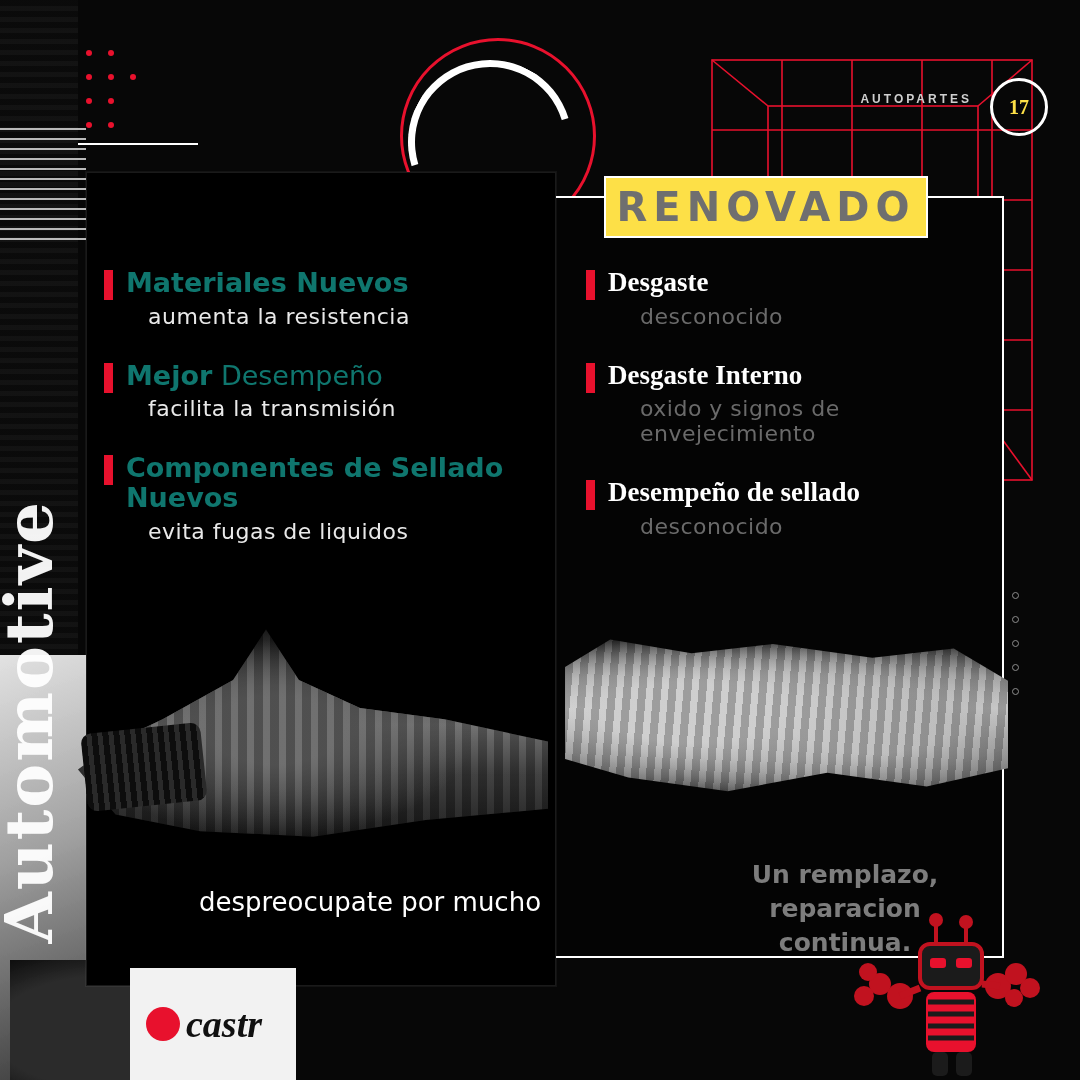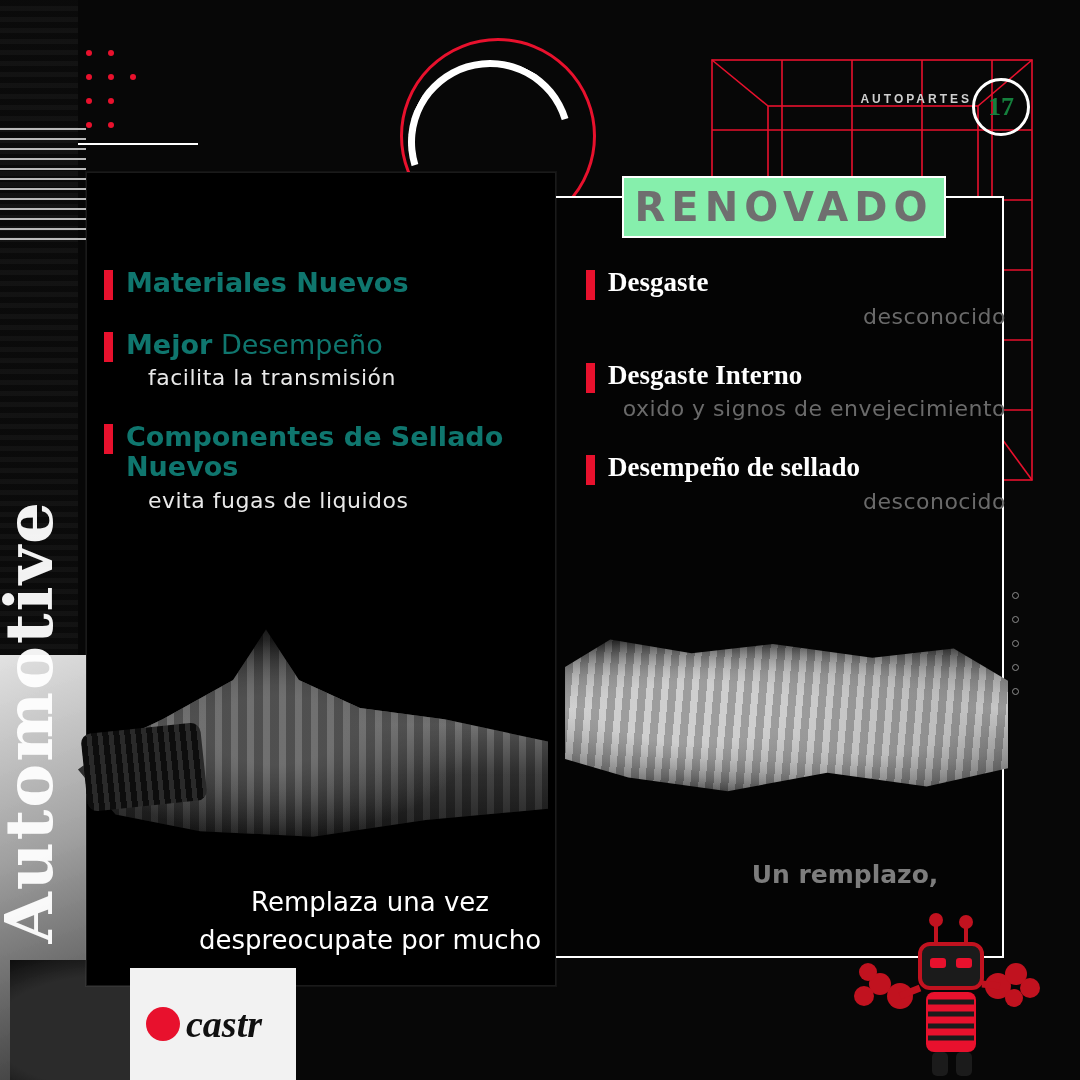--- a/index.html
+++ b/index.html
@@ -55,44 +55,44 @@
   .thin-hline{position:absolute;left:78px;top:143px;width:120px;height:2px;background:#fff;}
 
   
   .wire{position:absolute;right:10px;top:48px;width:360px;height:500px;}
   .wire svg{width:100%;height:100%;}
   .brand{
     position:absolute;right:108px;top:92px;font-weight:700;font-size:12px;letter-spacing:3px;
     color:#cfcfcf;
   }
   .brand-badge{
-    position:absolute;right:50px;top:78px;width:52px;height:52px;border-radius:50%;
+    position:absolute;right:32px;top:78px;width:52px;height:52px;border-radius:50%;
     border:3px solid #fff;display:flex;align-items:center;justify-content:center;
-    font-family:"Liberation Serif", serif;font-size:26px;font-weight:700;color:#15803d;
+    font-family:"Liberation Serif", serif;font-size:20px;font-weight:700;color:#fde047;
   }
   .dot-grid{position:absolute;right:38px;top:592px;width:74px;height:120px;}
   .dot-grid b{position:absolute;width:5px;height:5px;border-radius:50%;border:1px solid #8d8d8d;}
 
   
   .panel-right{
     position:absolute;left:548px;top:196px;width:452px;height:758px;
     border:2px solid #fff;background:#040404;
   }
   .tag-renovado{
-    position:absolute;left:622px;top:176px;width:320px;height:58px;
-    border:2px solid #fff;background:#86efac;display:flex;align-items:center;justify-content:center;
+    position:absolute;left:604px;top:176px;width:320px;height:58px;
+    border:2px solid #fff;background:#fde047;display:flex;align-items:center;justify-content:center;
   }
   .tag-renovado span{
     font-family:"DejaVu Sans", sans-serif;font-weight:700;font-size:40px;letter-spacing:6px;color:#6f6f6f;
   }
   .r-list{position:absolute;left:586px;top:268px;width:420px;}
   .r-item{margin-bottom:32px;position:relative;padding-left:22px;}
   .r-item .bar{position:absolute;left:0;top:2px;width:9px;height:30px;background:#e8112d;}
   .r-title{font-family:Liberation Serif, serif;font-weight:700;font-size:27px;color:#ffffff;line-height:1.1;}
-  .r-sub{font-family:"DejaVu Sans", sans-serif;font-size:22px;color:#6a6a6a;margin-top:6px;margin-left:2px;letter-spacing:.5px;text-align:right;}
+  .r-sub{font-family:"DejaVu Sans", sans-serif;font-size:22px;color:#6a6a6a;margin-top:6px;margin-left:32px;letter-spacing:.5px;}
 
   .rack-right{
     position:absolute;left:556px;top:598px;width:452px;height:230px;
     background:
       radial-gradient(ellipse at 30% 50%, #c8c8c8 0 18%, transparent 55%),
       radial-gradient(ellipse at 70% 55%, #b7b7b7 0 16%, transparent 52%),
       linear-gradient(180deg,#0a0a0a 0 18%, #8a8a8a 34%, #d2d2d2 48%, #7d7d7d 62%, #0a0a0a 100%);
     filter:contrast(1.05);
     clip-path:polygon(2% 30%,12% 18%,30% 24%,48% 20%,70% 26%,88% 22%,100% 36%,100% 74%,82% 82%,60% 76%,38% 84%,16% 78%,2% 70%);
   }
@@ -269,47 +269,48 @@
     </div>
     <div class="r-item">
       <span class="bar"></span>
       <div class="r-title">Desempeño de sellado</div>
       <div class="r-sub">desconocido</div>
     </div>
   </div>
 
   <div class="r-foot">
     <div>Un remplazo,</div>
+    <div>reparacion continua.</div>
   </div>
 
   <div class="panel-left"></div>
 
   <div class="rack-left"></div>
   <div class="boot"></div>
 
 
   <div class="n-list">
     <div class="n-item">
       <span class="bar"></span>
       <div class="n-title">Materiales Nuevos</div>
+      <div class="n-sub">aumenta la resistencia</div>
     </div>
     <div class="n-item">
       <span class="bar"></span>
       <div class="n-title"><span>Mejor</span><em> Desempeño</em></div>
       <div class="n-sub">facilita la transmisión</div>
     </div>
     <div class="n-item">
       <span class="bar"></span>
       <div class="n-title">Componentes de Sellado Nuevos</div>
       <div class="n-sub">evita fugas de liquidos</div>
     </div>
   </div>
 
   <div class="n-foot">
-    <div>Remplaza una vez</div>
     <div>despreocupate por mucho</div>
   </div>
 
   <div class="oil-mark">
     <span class="circ"></span>
     <span>castr</span>
   </div>
 
   <div class="mascot">
     <svg viewBox="0 0 250 180" width="250" height="180">

